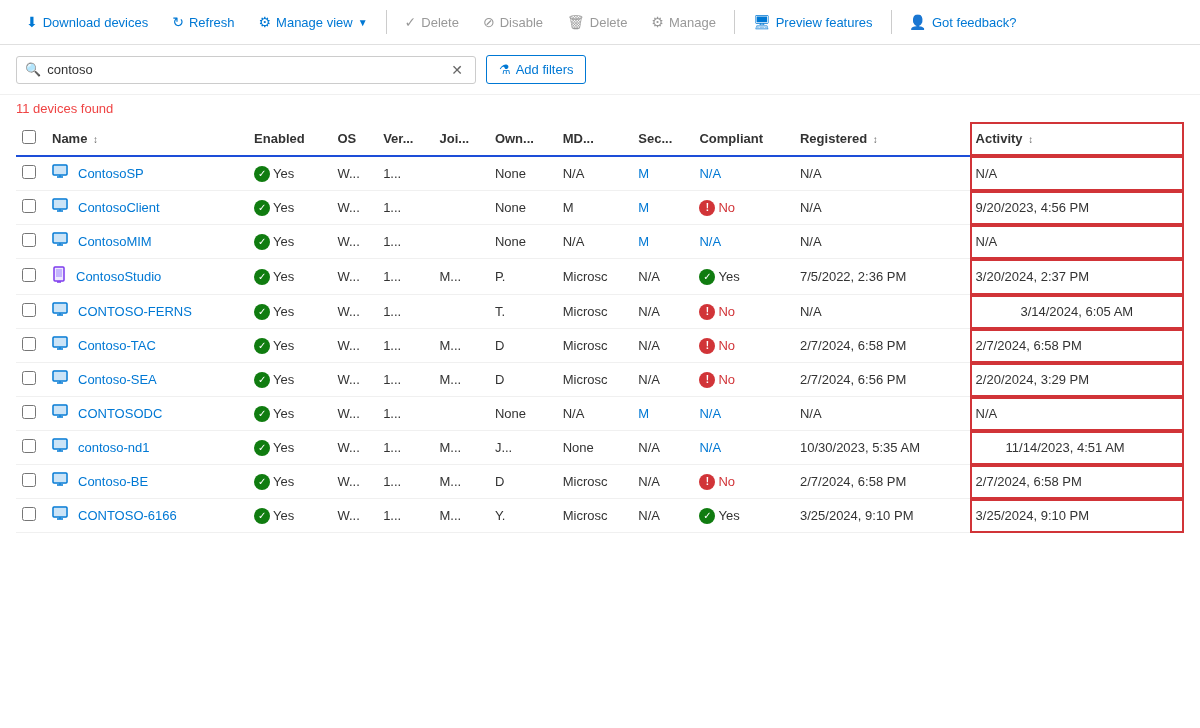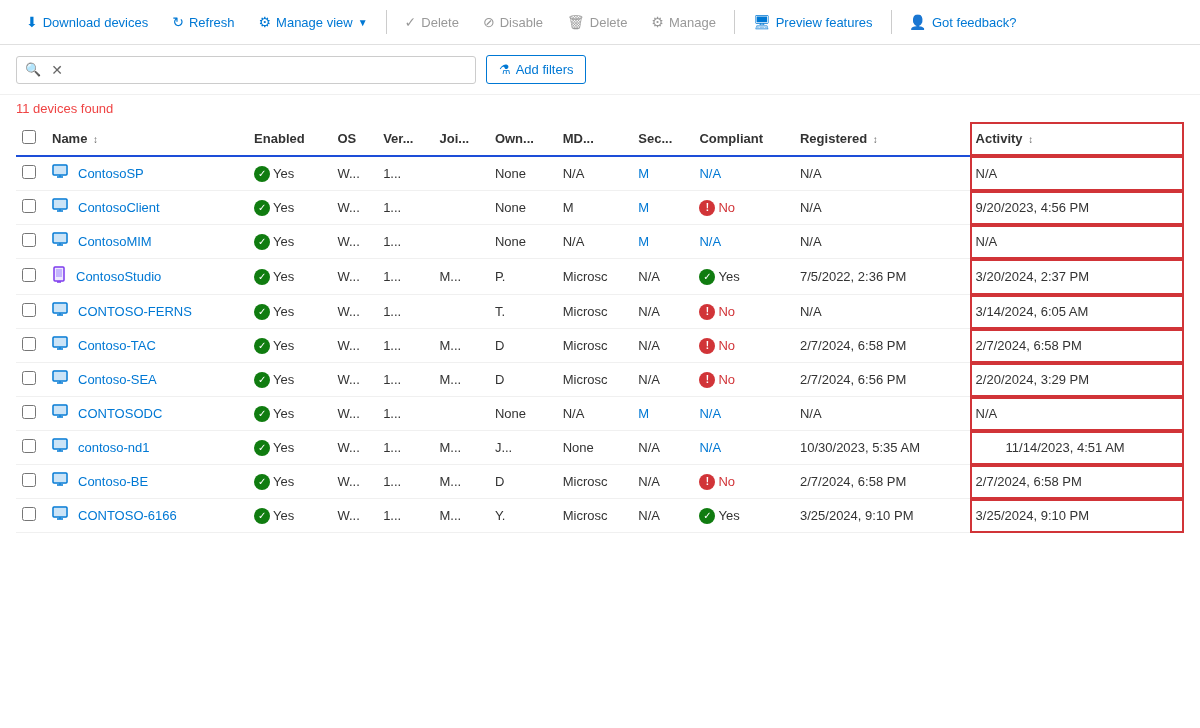--- a/index.html
+++ b/index.html
@@ -221,20 +221,21 @@
 
   <button class="toolbar-btn">
     <span class="icon">👤</span>
     <span>Got feedback?</span>
   </button>
 </div>
 
 <div class="search-area">
   <div class="search-box">
     <span class="search-icon-left">🔍</span>
+    <input type="text" value="contoso" style="">
     <span class="search-clear">✕</span>
   </div>
   <button class="add-filters-btn">
     <span>⚗</span>
     <span>Add filters</span>
   </button>
 </div>
 
 <div class="results-count">
   <span>11 devices found</span>
@@ -446,21 +447,21 @@
     <td><span>T.</span></td>
     <td><span>Microsc</span></td>
     <td><span class="na-text">N/A</span></td>
     <td>
             <span class="status-no">
       <span class="exclaim-circle">!</span>
       <span>No</span>
     </span>
           </td>
     <td><span class="na-text">N/A</span></td>
-    <td style="outline: 2px solid #d13438; outline-offset: -2px;"><span>3/14/2024, 6:05 AM</span></td>
+    <td style="outline: 2px solid #d13438; outline-offset: -2px; text-align: center;"><span>3/14/2024, 6:05 AM</span></td>
   </tr>
         <tr>
     <td class="checkbox-col">
       <input type="checkbox" class="row-checkbox" style="">
     </td>
     <td class="device-name-col">
       <a class="device-link">
         <span><svg width="20" height="16" viewBox="0 0 20 16" fill="none" xmlns="http://www.w3.org/2000/svg">
     <rect x="1" y="1" width="14" height="10" rx="1" stroke="#0078d4" stroke-width="1.5" fill="#e8f4ff"></rect>
     <rect x="2" y="2" width="12" height="8" fill="#cce4f7"></rect>

